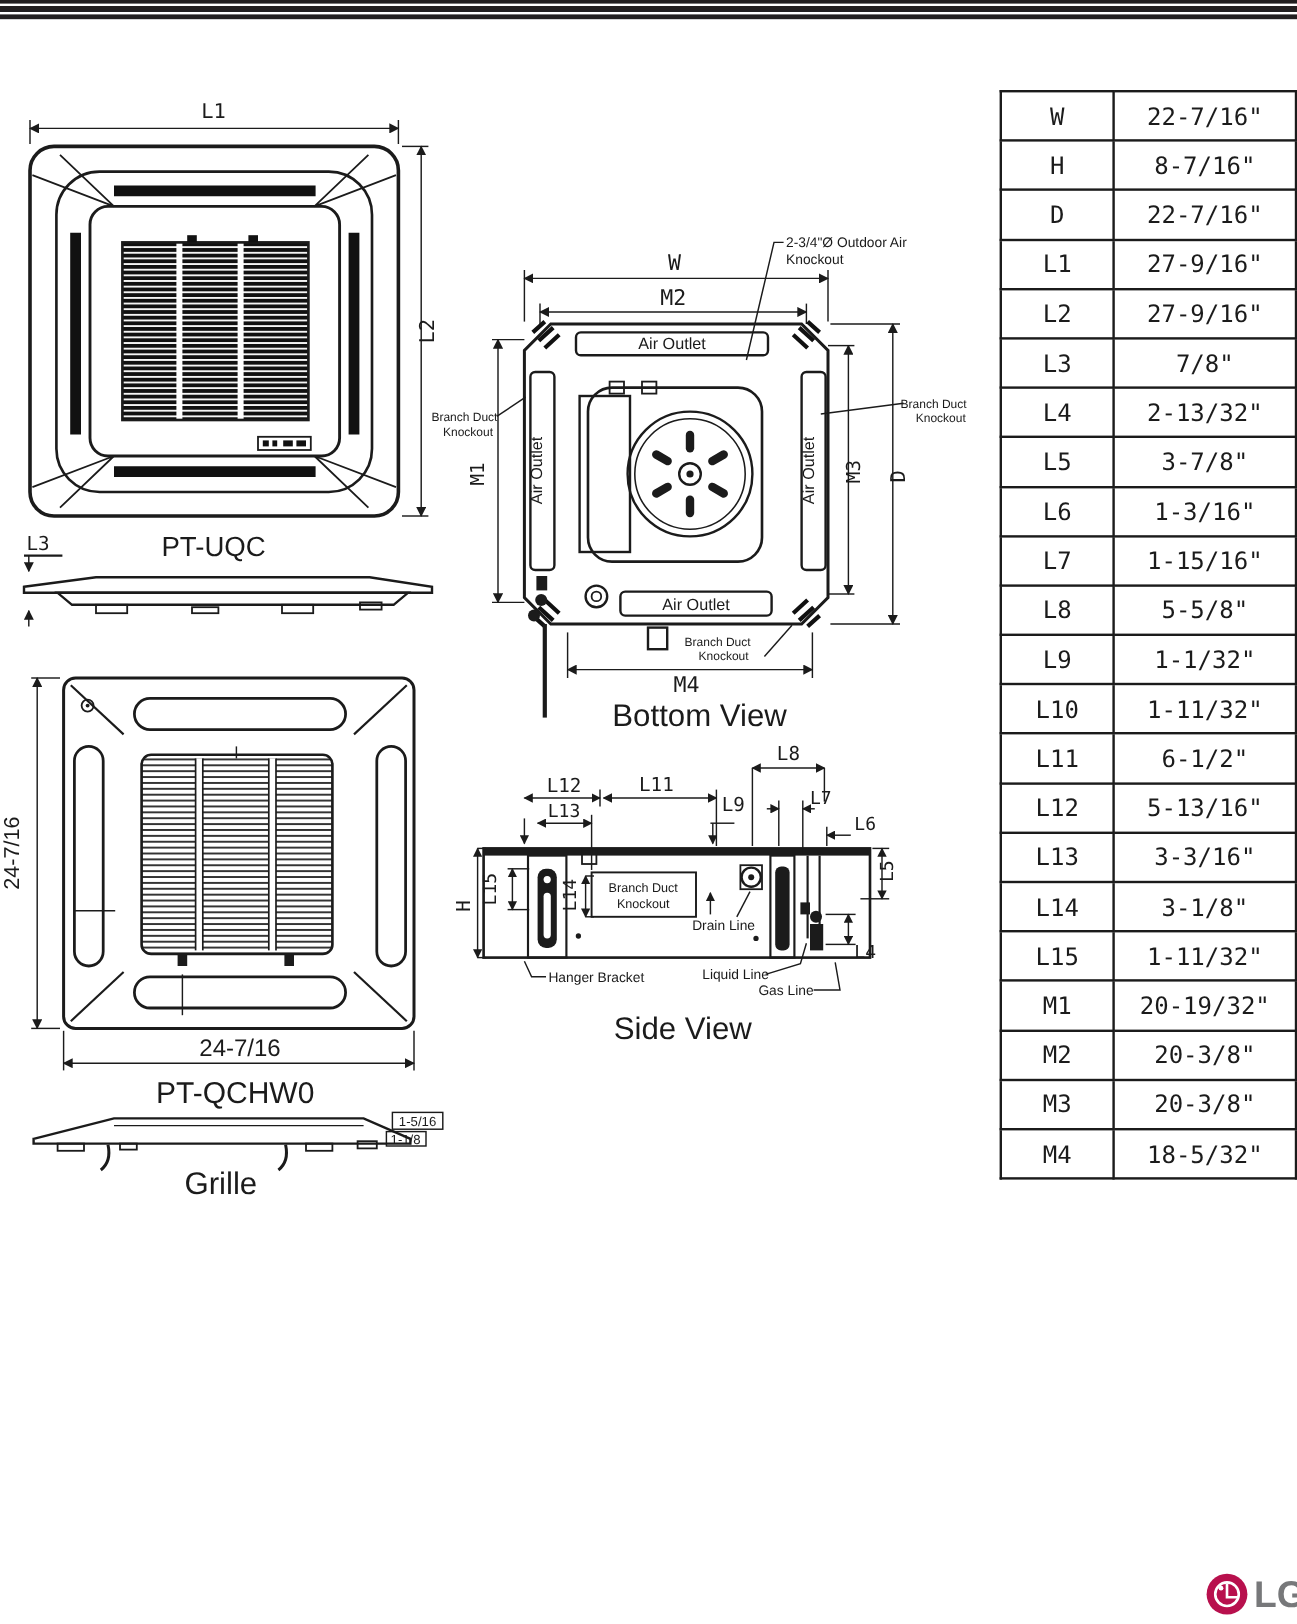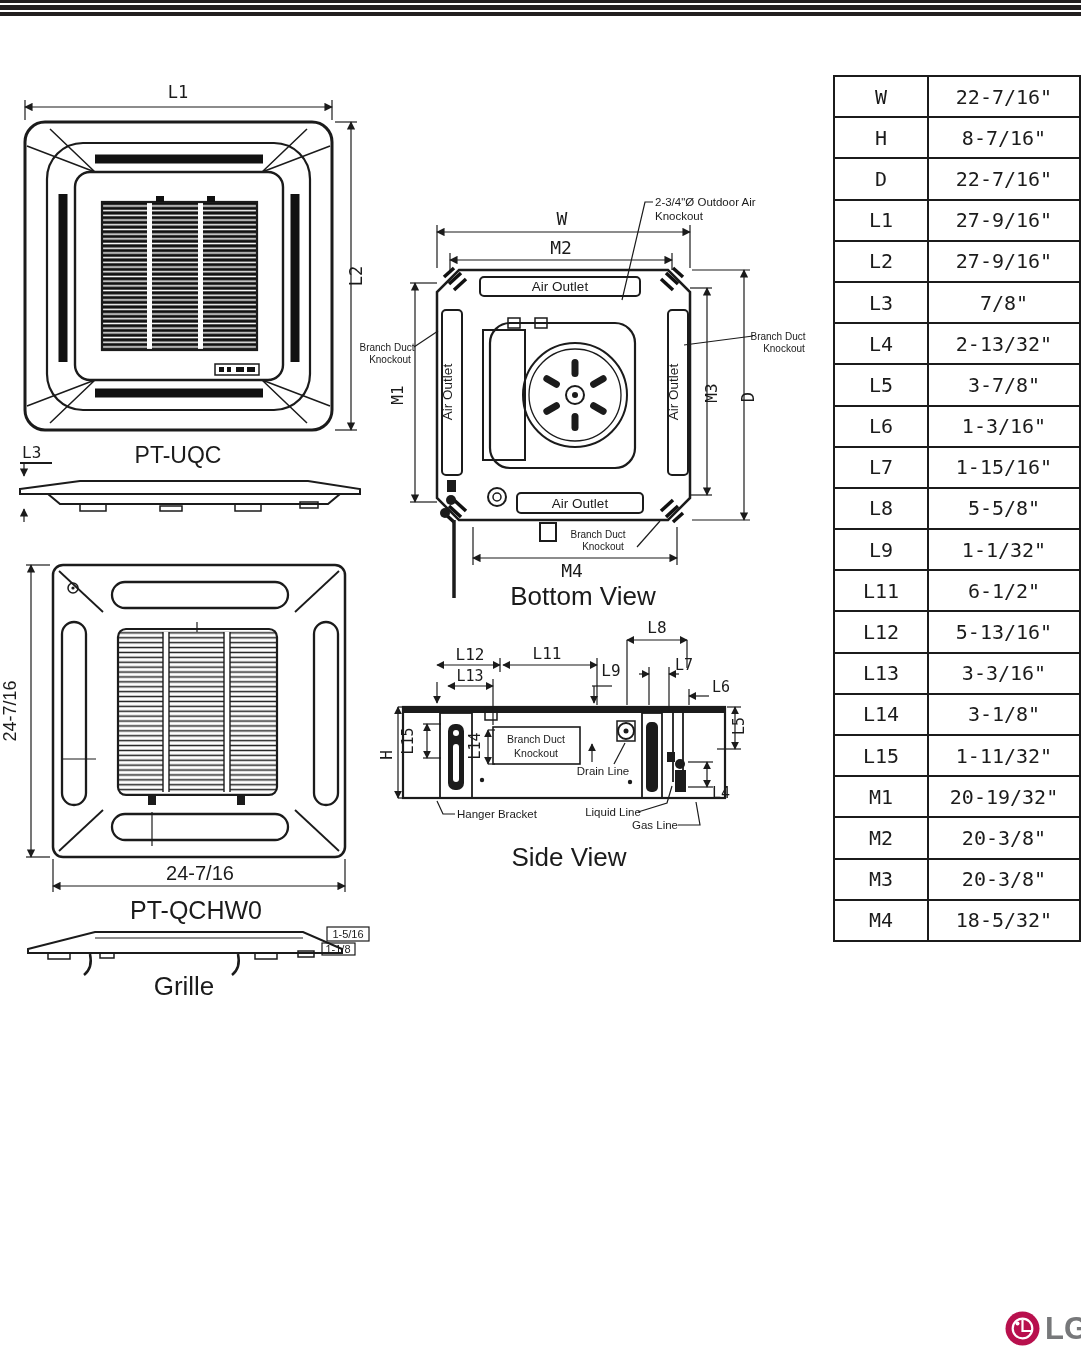--- a/index.html
+++ b/index.html
@@ -444,20 +444,24 @@
       </tr>
       <tr>
         <td>L8</td>
         <td>5-5/8"</td>
       </tr>
       <tr>
         <td>L9</td>
         <td>1-1/32"</td>
       </tr>
       <tr>
+        <td>L10</td>
+        <td>1-11/32"</td>
+      </tr>
+      <tr>
         <td>L11</td>
         <td>6-1/2"</td>
       </tr>
       <tr>
         <td>L12</td>
         <td>5-13/16"</td>
       </tr>
       <tr>
         <td>L13</td>
         <td>3-3/16"</td>

